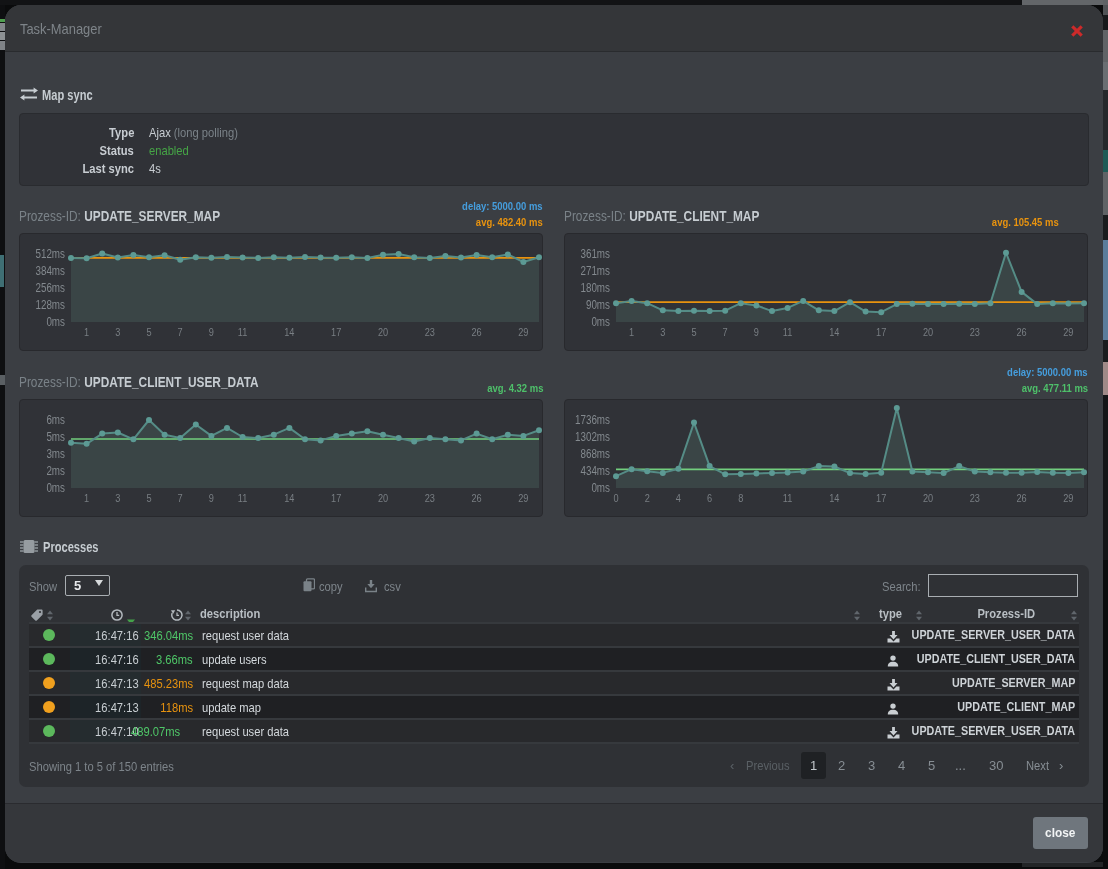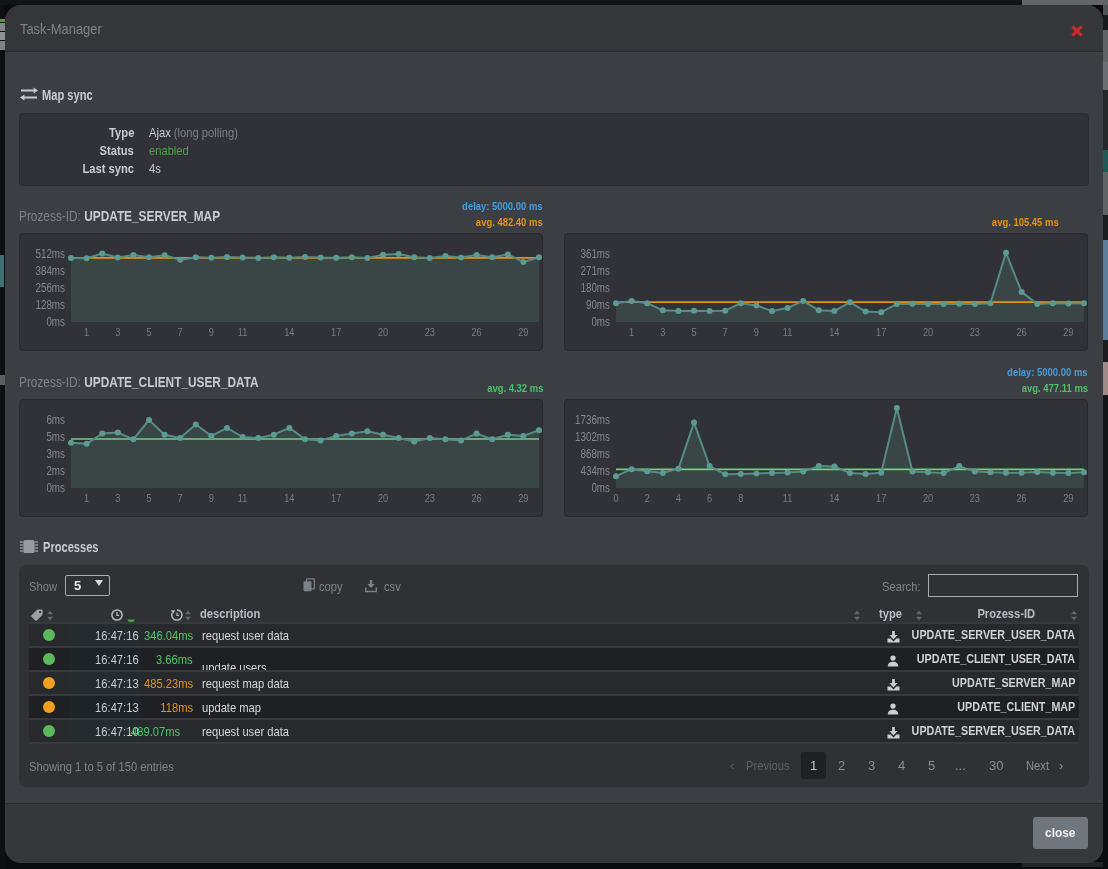--- a/index.html
+++ b/index.html
@@ -72,20 +72,21 @@
 <div class="wlab" style="left:14px;top:11px"><span class="cxr">Type</span></div>
 <div class="wlab" style="left:14px;top:29px"><span class="cxr">Status</span></div>
 <div class="wlab" style="left:14px;top:47px"><span class="cxr">Last sync</span></div>
 <div class="wval" style="top:11px"><span class="cx">Ajax <span class="muted">(long polling)</span></span></div>
 <div class="wval" style="top:29px;color:#46a546"><span class="cx">enabled</span></div>
 <div class="wval" style="top:47px"><span class="cx">4s</span></div>
 </div>
 <div class="ctitle" style="left:14px;top:202px"><span class="cxt">Prozess-ID: <span class="cname">UPDATE_SERVER_MAP</span></span></div>
 <div class="cright blue" style="left:338px;top:195px;width:200px"><span class="cxr">delay: 5000.00 ms</span></div>
 <div class="cright orange" style="left:338px;top:211px;width:200px"><span class="cxr">avg. 482.40 ms</span></div>
+<div class="ctitle" style="left:559px;top:202px"><span class="cxt">Prozess-ID: <span class="cname">UPDATE_CLIENT_MAP</span></span></div>
 <div class="cright orange" style="left:854px;top:211px;width:200px"><span class="cxr">avg. 105.45 ms</span></div>
 <div class="cpanel" style="left:14px;top:228px">
       <svg width="524" height="118" style="position:absolute;left:0;top:0">
         <g transform="scale(0.8,1)">
           <text x="56.2" y="21" text-anchor="end" font-size="12.3" fill="#83898e" font-family="Liberation Sans" dominant-baseline="middle">512ms</text>
           <text x="56.2" y="38" text-anchor="end" font-size="12.3" fill="#83898e" font-family="Liberation Sans" dominant-baseline="middle">384ms</text>
           <text x="56.2" y="55" text-anchor="end" font-size="12.3" fill="#83898e" font-family="Liberation Sans" dominant-baseline="middle">256ms</text>
           <text x="56.2" y="72" text-anchor="end" font-size="12.3" fill="#83898e" font-family="Liberation Sans" dominant-baseline="middle">128ms</text>
           <text x="56.2" y="89" text-anchor="end" font-size="12.3" fill="#83898e" font-family="Liberation Sans" dominant-baseline="middle">0ms</text>
         </g>
@@ -405,21 +406,21 @@
 <path d="M0.5,7.6 L3.6,7.6 L6.5,10.4 L9.4,7.6 L12.5,7.6 L12.5,11.6 L0.5,11.6 Z" fill="#c9ced2"></path>
 </svg></div>
 <div class="cell" style="left:746px;top:4px;width:300px;text-align:right;font-weight:bold;color:#ced3d7;font-size:12.5px"><span class="cxr">UPDATE_SERVER_USER_DATA</span></div>
 </div>
 <div class="abs" style="left:10px;top:81px;width:1050px;height:2px;background:#36393d"></div>
 <div class="trow rowB" style="left:10px;top:83px;width:1050px">
 <div class="abs tintB" style="left:41px;top:0;width:71px;height:22px"></div>
 <div class="abs" style="left:14px;top:5px;width:12px;height:12px;border-radius:50%;background:#5cb85c"></div>
 <div class="cell" style="left:42px;top:4px;width:68px;text-align:right;color:#c8ced2"><span class="cxr">16:47:16</span></div>
 <div class="cell" style="left:94px;top:4px;width:70px;text-align:right;color:#4fc768"><span class="cxr">3.66ms</span></div>
-<div class="cell" style="left:173px;top:12px;color:#d3d8dc"><span class="cx">update users</span></div>
+<div class="cell" style="left:173px;top:4px;color:#d3d8dc"><span class="cx">update users</span></div>
 <div class="abs" style="left:858px;top:5px"><svg width="12" height="12" viewBox="0 0 12 12">
 <circle cx="6" cy="3.1" r="2.7" fill="#c9ced2"></circle>
 <path d="M0.8,11.6 C0.8,8.2 3,6.8 6,6.8 C9,6.8 11.2,8.2 11.2,11.6 Z" fill="#c9ced2"></path>
 </svg></div>
 <div class="cell" style="left:746px;top:4px;width:300px;text-align:right;font-weight:bold;color:#ced3d7;font-size:12.5px"><span class="cxr">UPDATE_CLIENT_USER_DATA</span></div>
 </div>
 <div class="abs" style="left:10px;top:105px;width:1050px;height:2px;background:#36393d"></div>
 <div class="trow rowA" style="left:10px;top:107px;width:1050px">
 <div class="abs tintA" style="left:41px;top:0;width:71px;height:22px"></div>
 <div class="abs" style="left:14px;top:5px;width:12px;height:12px;border-radius:50%;background:#f0a01e"></div>

